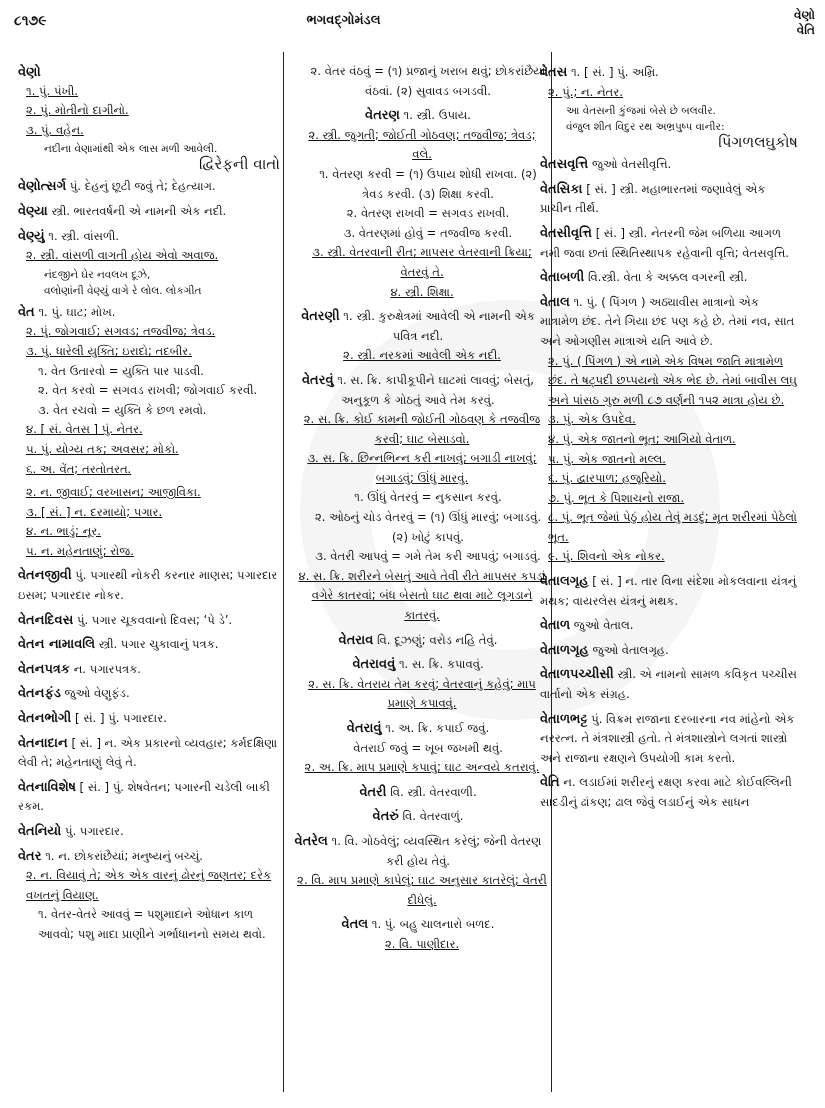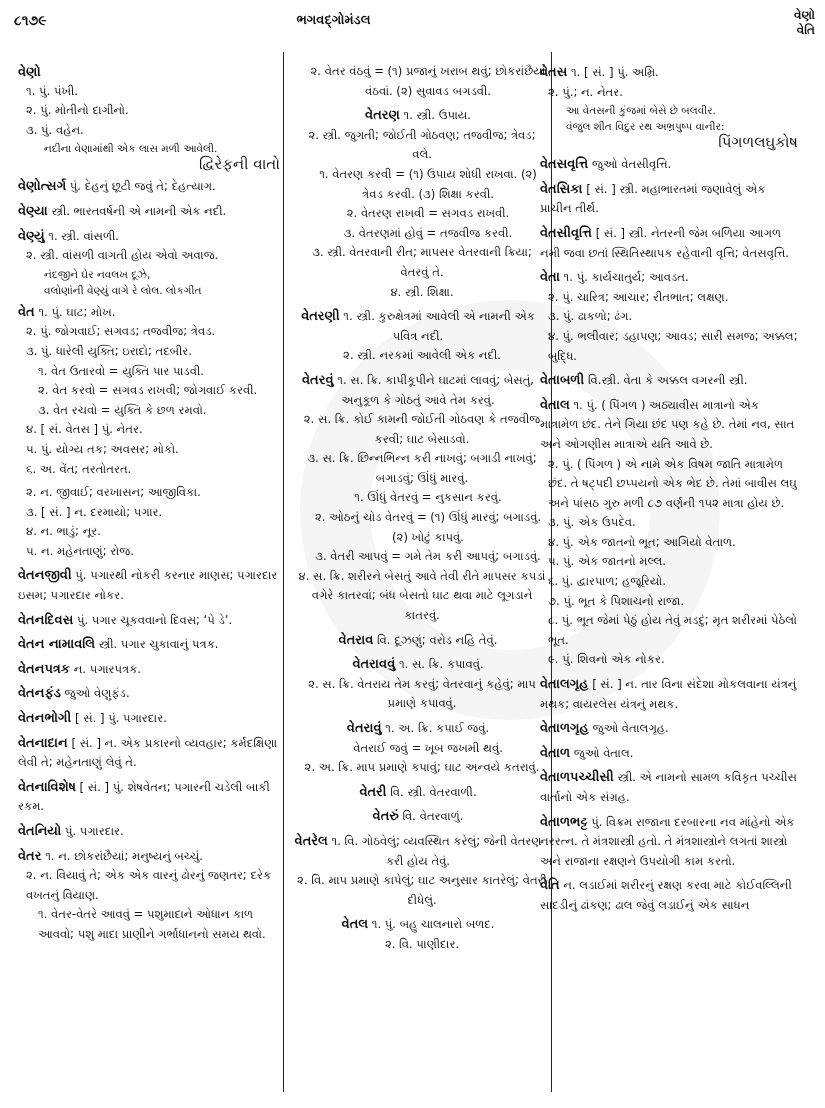--- a/index.html
+++ b/index.html
@@ -1,30 +1,30 @@
 <!DOCTYPE html>
 <html><head>
 <meta charset="utf-8">
 <style>
   html, body { margin: 0; padding: 0; background: #ffffff; }
   body { width: 825px; height: 1108px; position: relative; overflow: hidden;
          font-family: "DejaVu Sans", sans-serif; color: #111; }
   .page { position: absolute; left: 0; top: 0; width: 825px; height: 1108px; background: #fff; }
   .header { position: absolute; top: 0; left: 0; width: 825px; height: 50px; }
   .pno { position: absolute; left: 14px; top: 12px; font-size: 14px; font-weight: bold; }
-  .htitle { position: absolute; left: 4px; width: 659px; text-align: center; top: 12px; font-size: 13px; font-weight: bold; }
+  .htitle { position: absolute; left: 14px; width: 659px; text-align: center; top: 12px; font-size: 13px; font-weight: bold; }
   .guide { position: absolute; right: 10px; top: 8px; text-align: right; font-size: 12px; font-weight: bold; line-height: 15px; }
   .rule { position: absolute; top: 52px; width: 1px; height: 1040px; background: #222; }
   .col { position: absolute; top: 62px; font-size: 11.6px; line-height: 19.6px; }
   .c1 { left: 18px; width: 262px; }
   .c2 { left: 289px; width: 258px; text-align: center; }
   .c3 { left: 540px; width: 258px; }
   .entry { margin-bottom: 4px; }
   .hw { font-weight: bold; font-size: 13px; }
-  .sense { padding-left: 8px; text-indent: 0; }
+  .sense { padding-left: 8px; text-indent: 0; text-decoration: underline; }
   .idiom { padding-left: 20px; }
   .quote { padding-left: 26px; font-size: 10.5px; line-height: 16px; }
   .src { text-align: right; font-size: 15px; line-height: 16px; }
   .watermark { position: absolute; left: 300px; top: 300px; width: 420px; height: 420px; border-radius: 50%;
                border: 70px solid rgba(0,0,0,0.04); box-sizing: border-box; pointer-events: none; }
 </style>
 </head>
 <body>
 
 <div class="page">
@@ -177,49 +177,43 @@
       <div class="entry">
         <div><span class="hw">વેતસવૃત્તિ</span> <span>જુઓ વેતસીવૃત્તિ.</span></div>
       </div>
       <div class="entry">
         <div><span class="hw">વેતસિકા</span> <span>[ સં. ] સ્ત્રી. મહાભારતમાં જણાવેલું એક પ્રાચીન તીર્થ.</span></div>
       </div>
       <div class="entry">
         <div><span class="hw">વેતસીવૃત્તિ</span> <span>[ સં. ] સ્ત્રી. નેતરની જેમ બળિયા આગળ નમી જવા છતાં સ્થિતિસ્થાપક રહેવાની વૃત્તિ; વેતસવૃત્તિ.</span></div>
       </div>
       <div class="entry">
-        <div><span class="hw">વેતા</span> <span>૧. પું. કાર્યચાતુર્ય; આવડત.</span></div>
-        <div class="sense">૨. પું. ચારિત્ર; આચાર; રીતભાત; લક્ષણ.</div>
-        <div class="sense">૩. પું. ઢાકળો; ઢંગ.</div>
-        <div class="sense">૪. પું. ભલીવાર; ડહાપણ; આવડ; સારી સમજ; અક્કલ; બુદ્ધિ.</div>
-      </div>
-      <div class="entry">
         <div><span class="hw">વેતાબળી</span> <span>વિ.સ્ત્રી. વેતા કે અક્કલ વગરની સ્ત્રી.</span></div>
       </div>
       <div class="entry">
         <div><span class="hw">વેતાલ</span> <span>૧. પું. ( પિંગળ ) અઠ્યાવીસ માત્રાનો એક માત્રામેળ છંદ. તેને ગિયા છંદ પણ કહે છે. તેમાં નવ, સાત અને ઓગણીસ માત્રાએ યતિ આવે છે.</span></div>
         <div class="sense">૨. પું. ( પિંગળ ) એ નામે એક વિષમ જાતિ માત્રામેળ છંદ. તે ષટ્પદી છપ્પયનો એક ભેદ છે. તેમાં બાવીસ લઘુ અને પાંસઠ ગુરુ મળી ૮૭ વર્ણની ૧૫૨ માત્રા હોય છે.</div>
         <div class="sense">૩. પું. એક ઉપદેવ.</div>
         <div class="sense">૪. પું. એક જાતનો ભૂત; આગિયો વેતાળ.</div>
         <div class="sense">૫. પું. એક જાતનો મલ્લ.</div>
         <div class="sense">૬. પું. દ્વારપાળ; હજૂરિયો.</div>
         <div class="sense">૭. પું. ભૂત કે પિશાચનો રાજા.</div>
         <div class="sense">૮. પું. ભૂત જેમાં પેઠું હોય તેવું મડદું; મૃત શરીરમાં પેઠેલો ભૂત.</div>
         <div class="sense">૯. પું. શિવનો એક નોકર.</div>
       </div>
       <div class="entry">
         <div><span class="hw">વેતાલગૃહ</span> <span>[ સં. ] ન. તાર વિના સંદેશા મોકલવાના યંત્રનું મથક; વાયરલેસ યંત્રનું મથક.</span></div>
       </div>
       <div class="entry">
+        <div><span class="hw">વેતાળ</span> <span>જુઓ વેતાલ.</span></div>
+      </div>
+      <div class="entry">
         <div><span class="hw">વેતાળગૃહ</span> <span>જુઓ વેતાલગૃહ.</span></div>
       </div>
       <div class="entry">
-        <div><span class="hw">વેતાળ</span> <span>જુઓ વેતાલ.</span></div>
-      </div>
-      <div class="entry">
         <div><span class="hw">વેતાળપચ્ચીસી</span> <span>સ્ત્રી. એ નામનો સામળ કવિકૃત પચ્ચીસ વાર્તાનો એક સંગ્રહ.</span></div>
       </div>
       <div class="entry">
         <div><span class="hw">વેતાળભટ્ટ</span> <span>પું. વિક્રમ રાજાના દરબારના નવ માંહેનો એક નરરત્ન. તે મંત્રશાસ્ત્રી હતો. તે મંત્રશાસ્ત્રોને લગતાં શાસ્ત્રો અને રાજાના રક્ષણને ઉપયોગી કામ કરતો.</span></div>
       </div>
       <div class="entry">
         <div><span class="hw">વેતિ</span> <span>ન. લડાઈમાં શરીરનું રક્ષણ કરવા માટે કોઈવલ્લિની સાદડીનું ઢાંકણ; ઢાલ જેવું લડાઈનું એક સાધન</span></div>
       </div>
     </div>
 </div>

